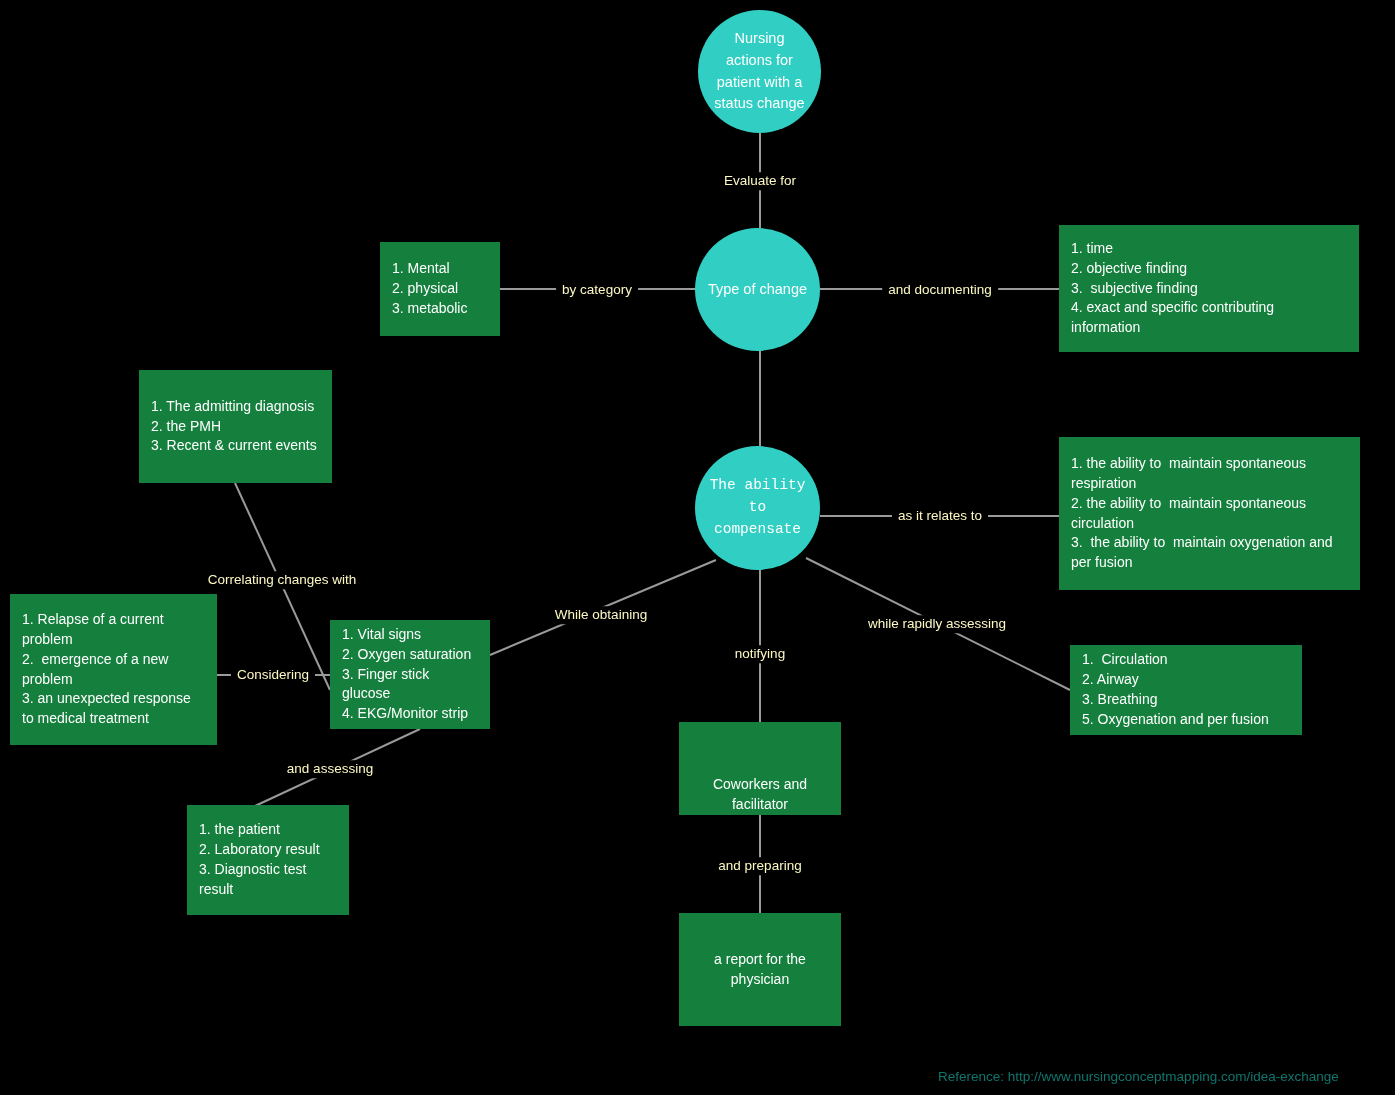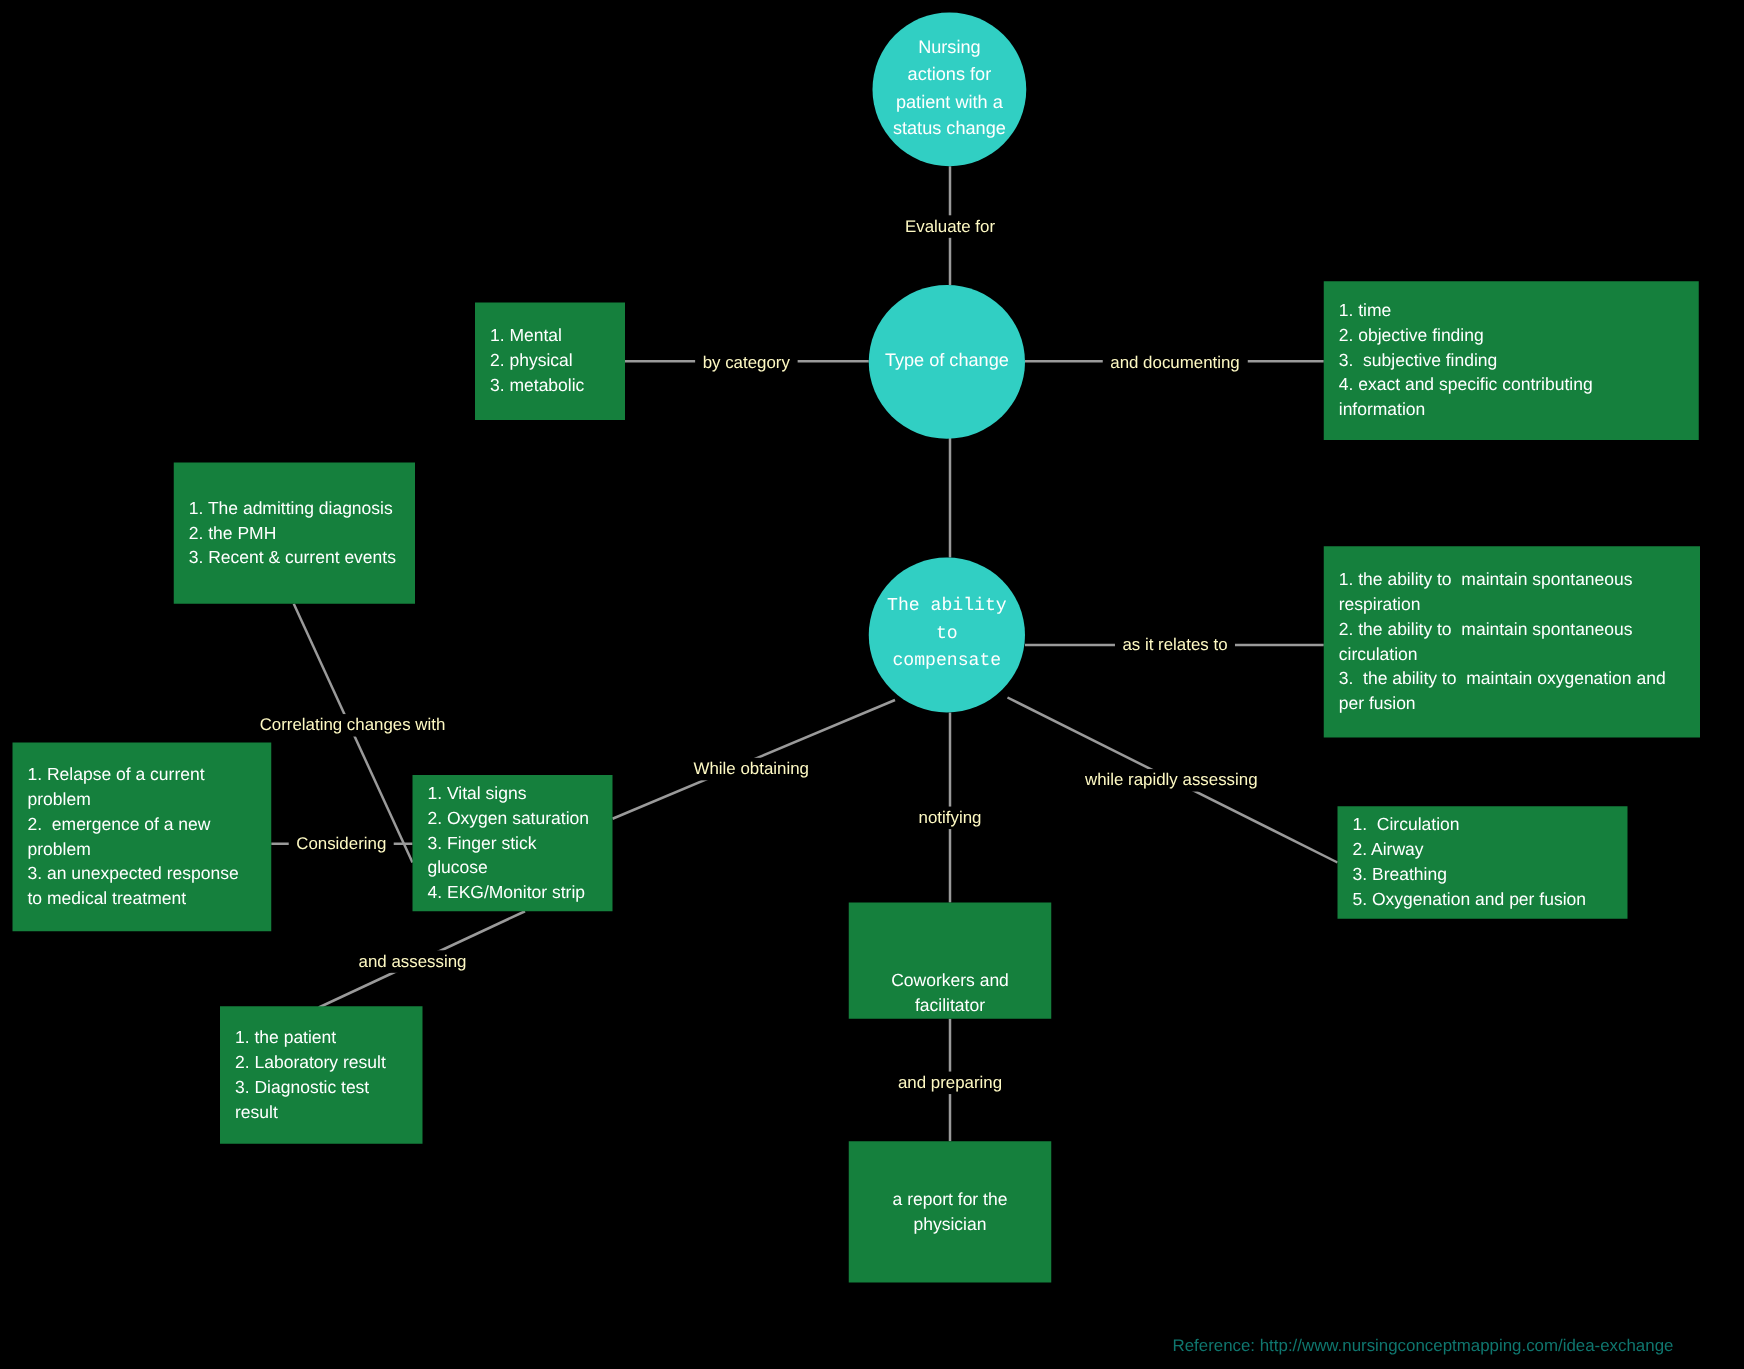--- a/index.html
+++ b/index.html
@@ -158,21 +158,21 @@
 
   <div class="node box" style="left:330px; top:620px; width:160px; height:109px;">
     <div class="box-lines">
       <div>1. Vital signs</div>
       <div>2. Oxygen saturation</div>
       <div>3. Finger stick glucose</div>
       <div>4. EKG/Monitor strip</div>
     </div>
   </div>
 
-  <div class="node box" style="left:176px; top:805px; width:162px; height:110px;">
+  <div class="node box" style="left:187px; top:805px; width:162px; height:110px;">
     <div class="box-lines">
       <div>1. the patient</div>
       <div>2. Laboratory result</div>
       <div>3. Diagnostic test result</div>
     </div>
   </div>
 
   <div class="node box" style="left:1070px; top:645px; width:232px; height:90px;">
     <div class="box-lines">
       <div>1.  Circulation</div>

